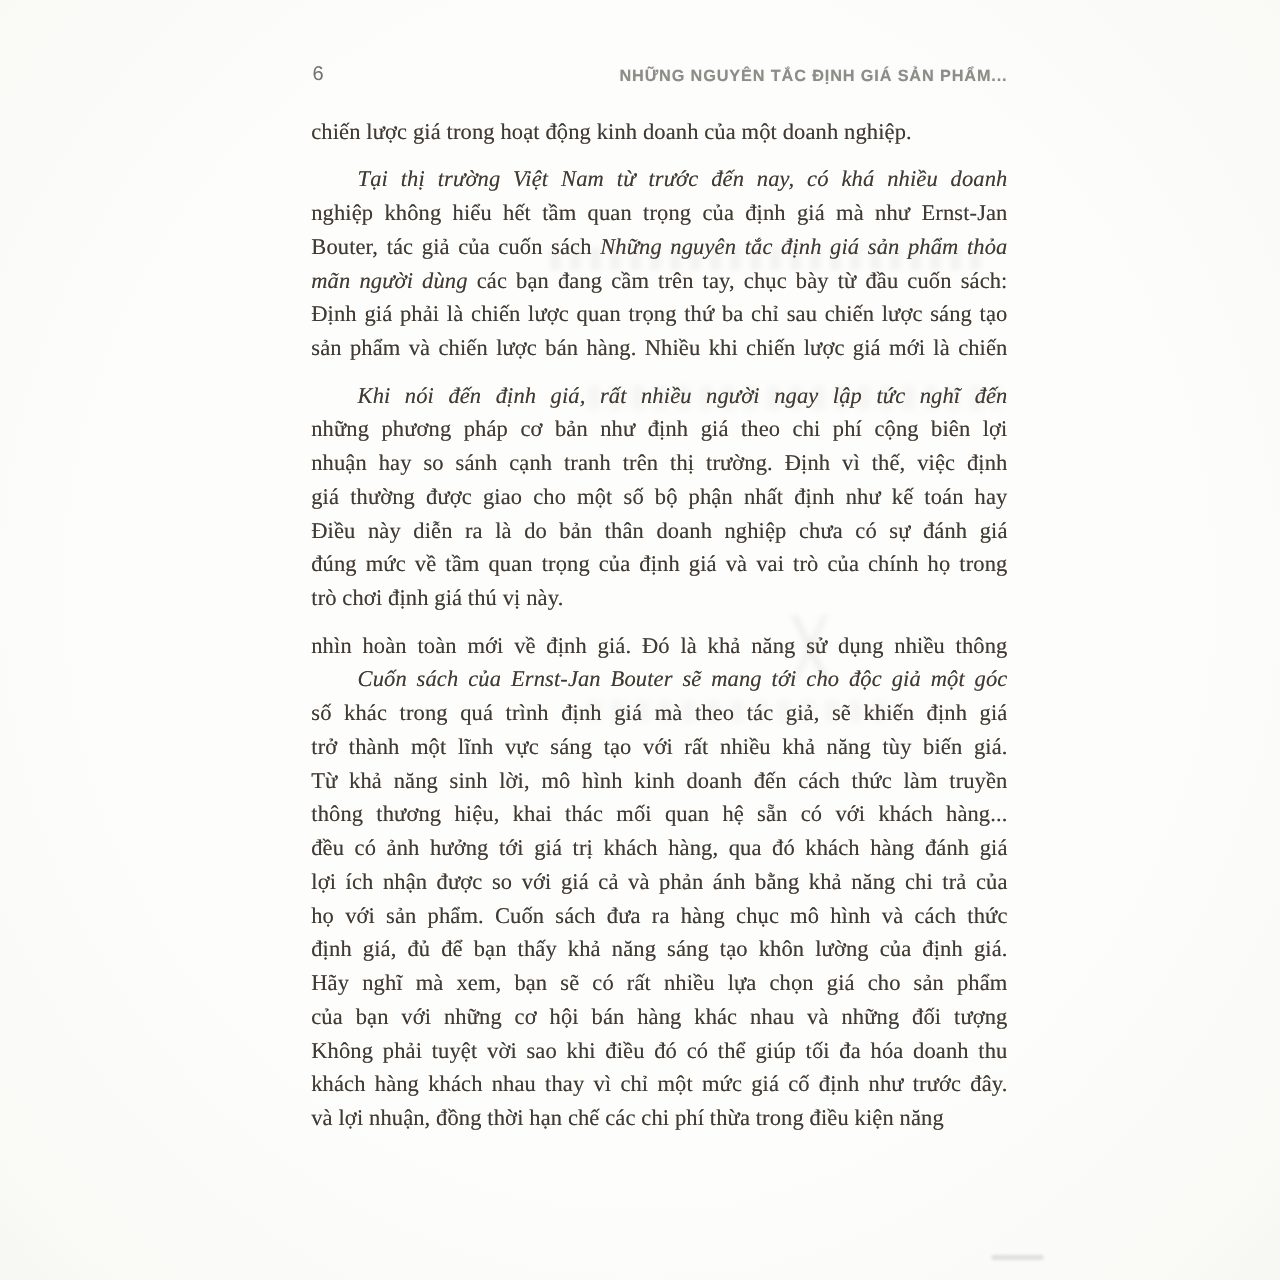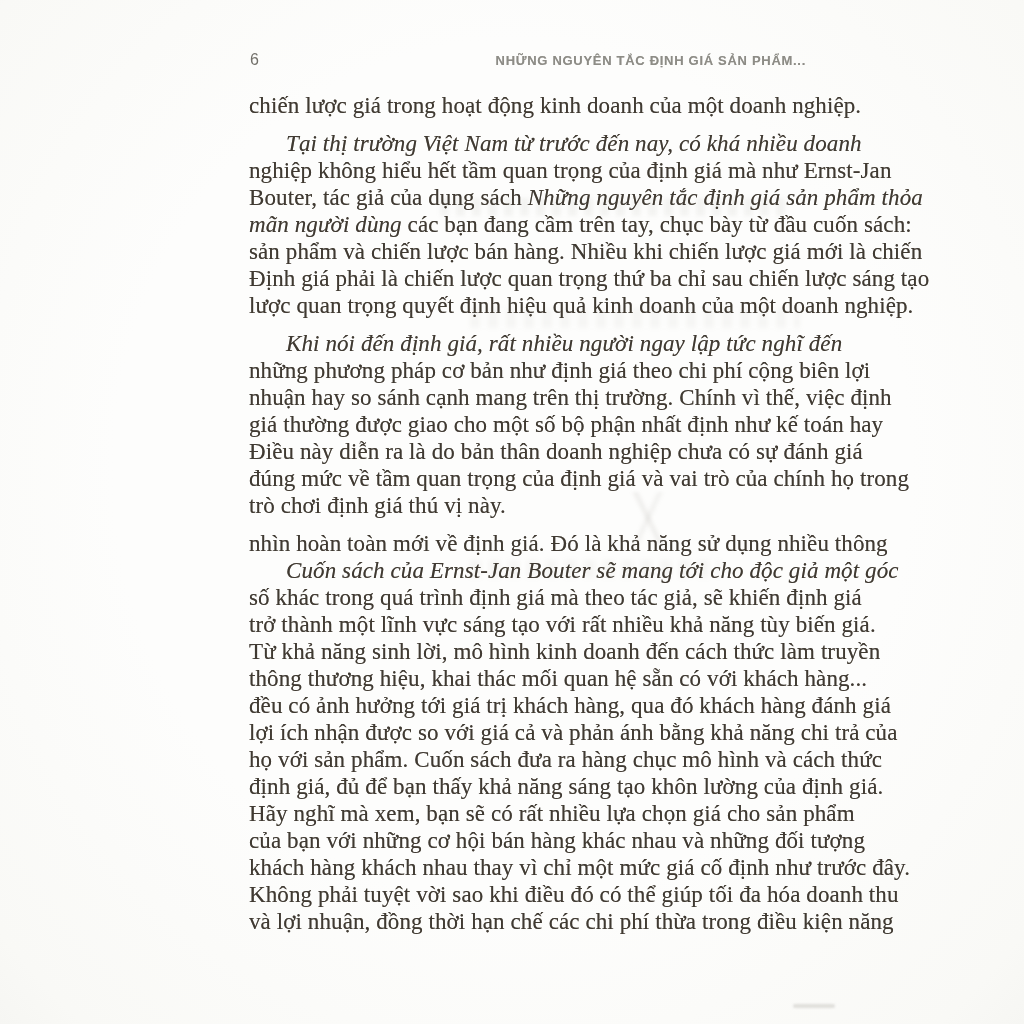--- a/index.html
+++ b/index.html
@@ -42,21 +42,21 @@
     letter-spacing: 0.7px;
     color: #8d8c86;
     padding-top: 3px;
     text-shadow: 0 0 0.6px rgba(141,140,134,0.5);
   }
   .body-text { position: relative; }
   .paragraph + .paragraph { margin-top: 11px; }
   .line {
     height: 27px;
     line-height: 27px;
-    font-size: 23px;
+    font-size: 18px;
     letter-spacing: 0.1px;
     color: #403a32;
     text-align: justify;
     text-align-last: justify;
     text-justify: inter-word;
     white-space: nowrap;
     text-shadow: 0 0 0.5px rgba(64,58,50,0.55);
   }
   .line.para-end { text-align-last: left; }
   .line.indent { padding-left: 37px; font-style: italic; }
@@ -112,48 +112,47 @@
       <span class="page-number">6</span>
       <div class="running-title">NHỮNG NGUYÊN TẮC ĐỊNH GIÁ SẢN PHẨM...</div>
     </div>
     <div class="body-text">
         <div class="paragraph">
           <div class="line para-end"><span>chiến lược giá trong hoạt động kinh doanh của một doanh nghiệp.</span></div>
         </div>
         <div class="paragraph">
           <div class="line indent"><span>Tại thị trường Việt Nam từ trước đến nay, có khá nhiều doanh</span></div>
           <div class="line"><span>nghiệp không hiểu hết tầm quan trọng của định giá mà như Ernst-Jan</span></div>
-          <div class="line"><span>Bouter, tác giả của dụng sách </span><i>Những nguyên tắc định giá sản phẩm thỏa</i></div>
+          <div class="line"><span>Bouter, tác giả của cuốn sách </span><i>Những nguyên tắc định giá sản phẩm thỏa</i></div>
           <div class="line"><i>mãn người dùng</i><span> các bạn đang cầm trên tay, chục bày từ đầu cuốn sách:</span></div>
+          <div class="line"><span>Định giá phải là chiến lược quan trọng thứ ba chỉ sau chiến lược sáng tạo</span></div>
           <div class="line"><span>sản phẩm và chiến lược bán hàng. Nhiều khi chiến lược giá mới là chiến</span></div>
-          <div class="line"><span>Định giá phải là chiến lược quan trọng thứ ba chỉ sau chiến lược sáng tạo</span></div>
-          <div class="line para-end"><span>lược quan trọng quyết định hiệu quả kinh doanh của một doanh nghiệp.</span></div>
         </div>
         <div class="paragraph">
           <div class="line indent"><span>Khi nói đến định giá, rất nhiều người ngay lập tức nghĩ đến</span></div>
           <div class="line"><span>những phương pháp cơ bản như định giá theo chi phí cộng biên lợi</span></div>
-          <div class="line"><span>nhuận hay so sánh cạnh mang trên thị trường. Chính vì thế, việc định</span></div>
+          <div class="line"><span>nhuận hay so sánh cạnh tranh trên thị trường. Định vì thế, việc định</span></div>
           <div class="line"><span>giá thường được giao cho một số bộ phận nhất định như kế toán hay</span></div>
           <div class="line"><span>Điều này diễn ra là do bản thân doanh nghiệp chưa có sự đánh giá</span></div>
           <div class="line"><span>đúng mức về tầm quan trọng của định giá và vai trò của chính họ trong</span></div>
           <div class="line para-end"><span>trò chơi định giá thú vị này.</span></div>
         </div>
         <div class="paragraph">
           <div class="line"><span>nhìn hoàn toàn mới về định giá. Đó là khả năng sử dụng nhiều thông</span></div>
           <div class="line indent"><span>Cuốn sách của Ernst-Jan Bouter sẽ mang tới cho độc giả một góc</span></div>
           <div class="line"><span>số khác trong quá trình định giá mà theo tác giả, sẽ khiến định giá</span></div>
           <div class="line"><span>trở thành một lĩnh vực sáng tạo với rất nhiều khả năng tùy biến giá.</span></div>
           <div class="line"><span>Từ khả năng sinh lời, mô hình kinh doanh đến cách thức làm truyền</span></div>
           <div class="line"><span>thông thương hiệu, khai thác mối quan hệ sẵn có với khách hàng...</span></div>
           <div class="line"><span>đều có ảnh hưởng tới giá trị khách hàng, qua đó khách hàng đánh giá</span></div>
           <div class="line"><span>lợi ích nhận được so với giá cả và phản ánh bằng khả năng chi trả của</span></div>
           <div class="line"><span>họ với sản phẩm. Cuốn sách đưa ra hàng chục mô hình và cách thức</span></div>
           <div class="line"><span>định giá, đủ để bạn thấy khả năng sáng tạo khôn lường của định giá.</span></div>
           <div class="line"><span>Hãy nghĩ mà xem, bạn sẽ có rất nhiều lựa chọn giá cho sản phẩm</span></div>
           <div class="line"><span>của bạn với những cơ hội bán hàng khác nhau và những đối tượng</span></div>
+          <div class="line"><span>Không phải tuyệt vời sao khi điều đó có thể giúp tối đa hóa doanh thu</span></div>
           <div class="line"><span>khách hàng khách nhau thay vì chỉ một mức giá cố định như trước đây.</span></div>
-          <div class="line"><span>Không phải tuyệt vời sao khi điều đó có thể giúp tối đa hóa doanh thu</span></div>
           <div class="line para-end"><span>và lợi nhuận, đồng thời hạn chế các chi phí thừa trong điều kiện năng</span></div>
         </div>
       </div>
   </div>
 
 </div>
 
 </body></html>

